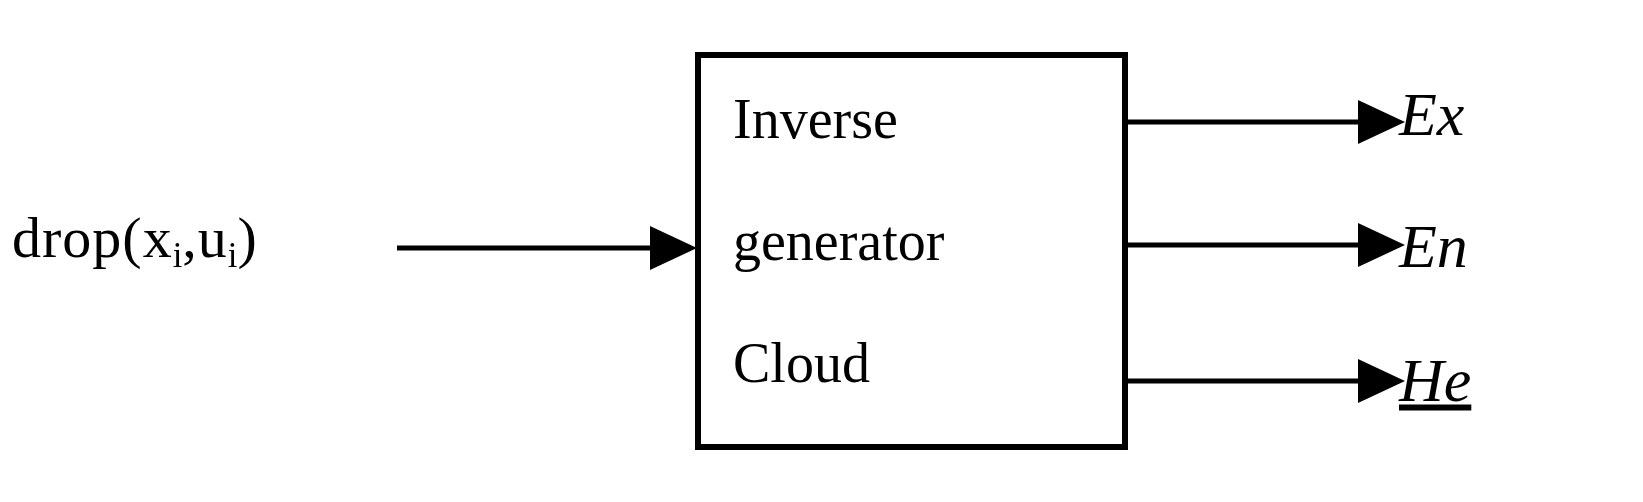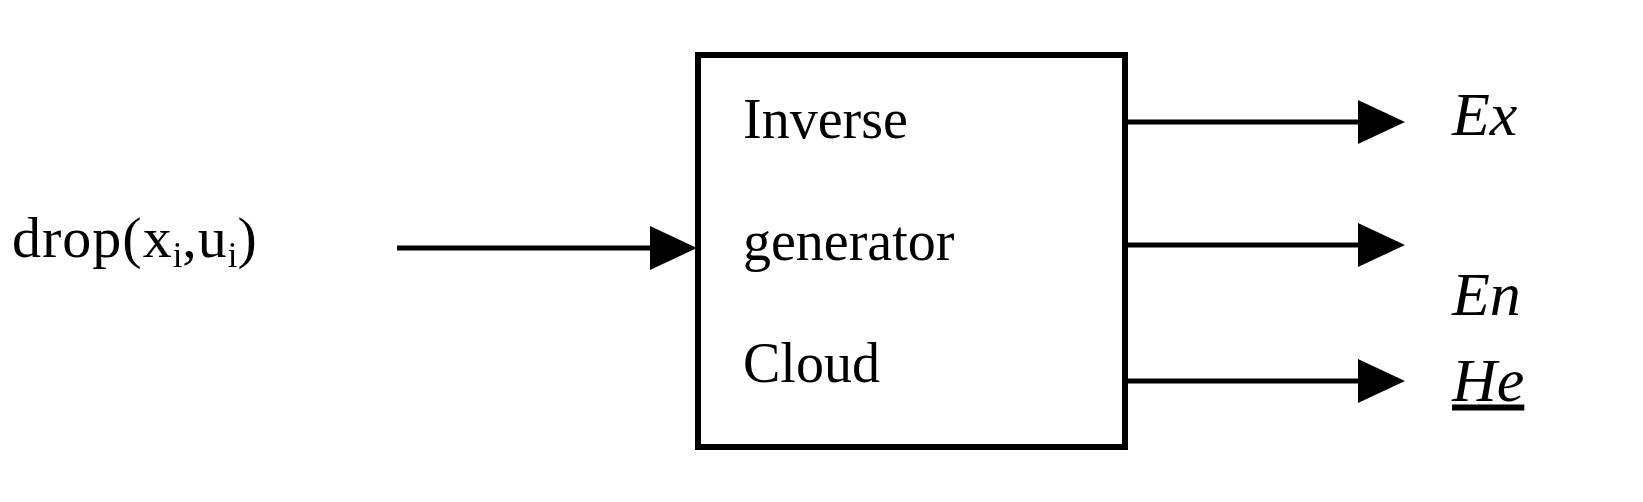--- a/index.html
+++ b/index.html
@@ -44,36 +44,36 @@
     left: 695px;
     top: 52px;
     width: 433px;
     height: 398px;
     box-sizing: border-box;
     border: 6px solid #000000;
     background: #ffffff;
   }
   .generator-box .box-text {
     position: absolute;
-    left: 42px;
+    left: 32px;
     top: 0px;
     font-size: 56px;
     line-height: 122px;
     font-style: normal;
   }
   .output-label {
     position: absolute;
-    left: 1452px;
+    left: 1399px;
     transform: translateY(-50%);
     font-style: italic;
     font-size: 62px;
     white-space: nowrap;
   }
   .output-label.out-ex { top: 114px; }
-  .output-label.out-en { top: 246px; margin-top: 48px; }
+  .output-label.out-en { top: 246px; }
   .output-label.out-he { top: 380px; text-decoration: underline; }
 </style>
 </head>
 <body>
 
 <div class="canvas">
 
   <div class="input-label">
     <span>drop(</span><span>x</span><sub>i</sub><span>,</span><span>u</span><sub>i</sub><span>)</span>
   </div>

